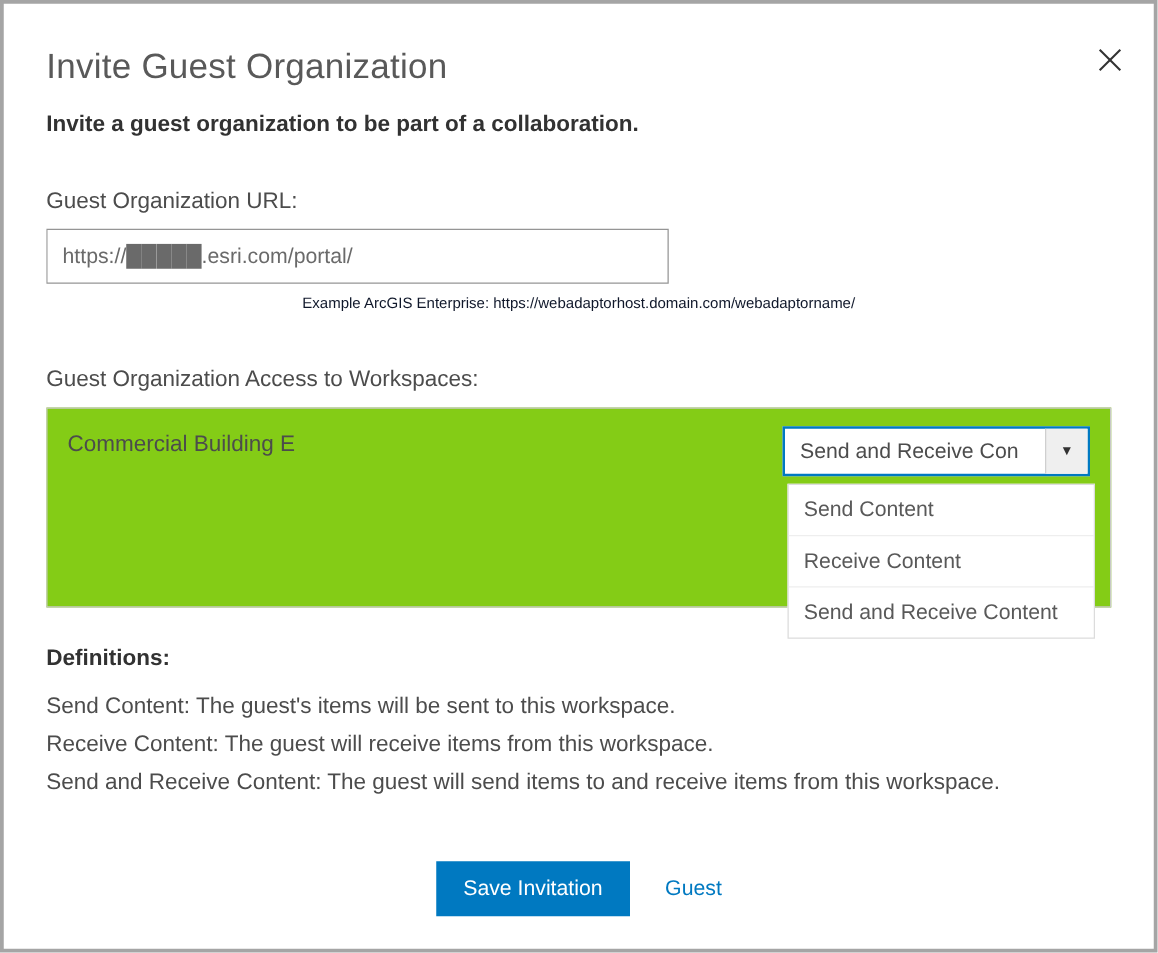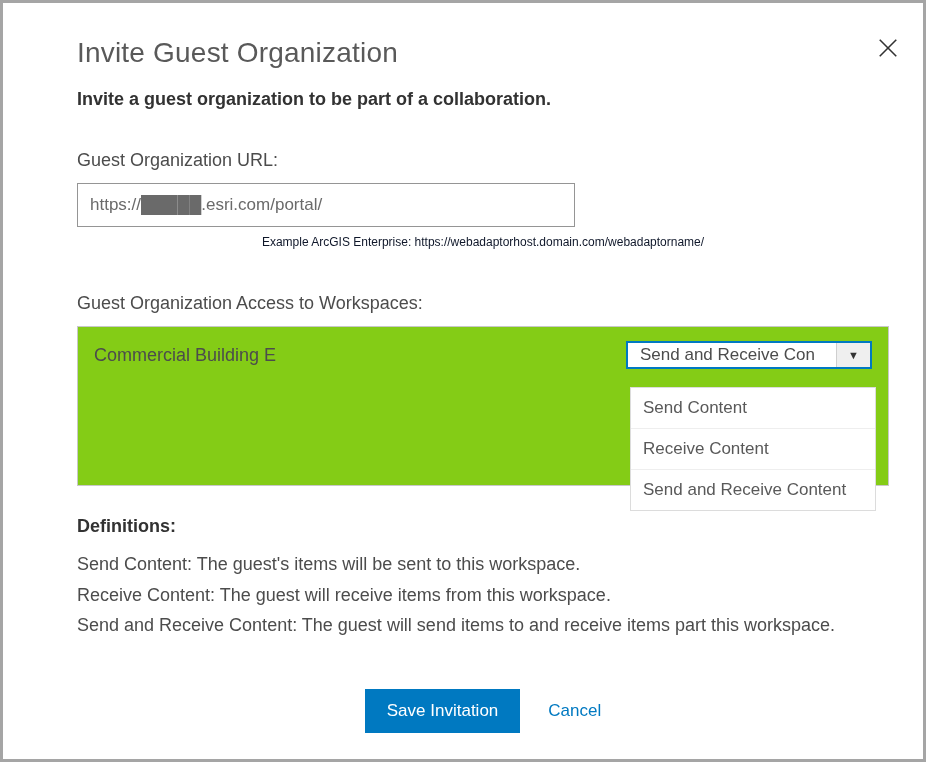--- a/index.html
+++ b/index.html
@@ -9,21 +9,20 @@
       width: 926px;
       height: 762px;
       border: 3px solid #a5a5a5;
       position: relative;
       color: #323232;
     }
     .dialog {
       padding: 34px 52px 30px 34px;
       height: 100%;
       position: relative;
-      margin-left: 40px;
     }
     .close-icon {
       position: absolute;
       top: 34px;
       right: 24px;
       cursor: pointer;
       width: 22px;
       height: 22px;
     }
     .close-icon svg { width: 22px; height: 22px; }
@@ -99,21 +98,21 @@
       color: #4c4c4c;
       padding-top: 4px;
     }
     .dropdown-wrap {
       position: relative;
       width: 246px;
       flex: 0 0 246px;
     }
     .dropdown {
       width: 100%;
-      height: 28px;
+      height: 40px;
       border: 2px solid #0079c1;
       display: flex;
       align-items: center;
       background: #fff;
       cursor: pointer;
     }
     .dropdown-text {
       flex: 1;
       padding: 0 12px;
       font-size: 17px;
@@ -225,21 +224,21 @@
             <div class="dropdown-item">Receive Content</div>
             <div class="dropdown-item">Send and Receive Content</div>
           </div>
         </div>
       </div>
     </div>
 
     <div class="definitions-heading">Definitions:</div>
     <div class="definition-line">Send Content: The guest's items will be sent to this workspace.</div>
     <div class="definition-line">Receive Content: The guest will receive items from this workspace.</div>
-    <div class="definition-line">Send and Receive Content: The guest will send items to and receive items part this workspace.</div>
+    <div class="definition-line">Send and Receive Content: The guest will send items to and receive items from this workspace.</div>
 
     <div class="footer">
       <button class="btn-primary">Save Invitation</button>
-      <button class="btn-link">Cancel</button>
+      <button class="btn-link">Guest</button>
     </div>
 
   </div>
 </div>
 
 </body></html>

